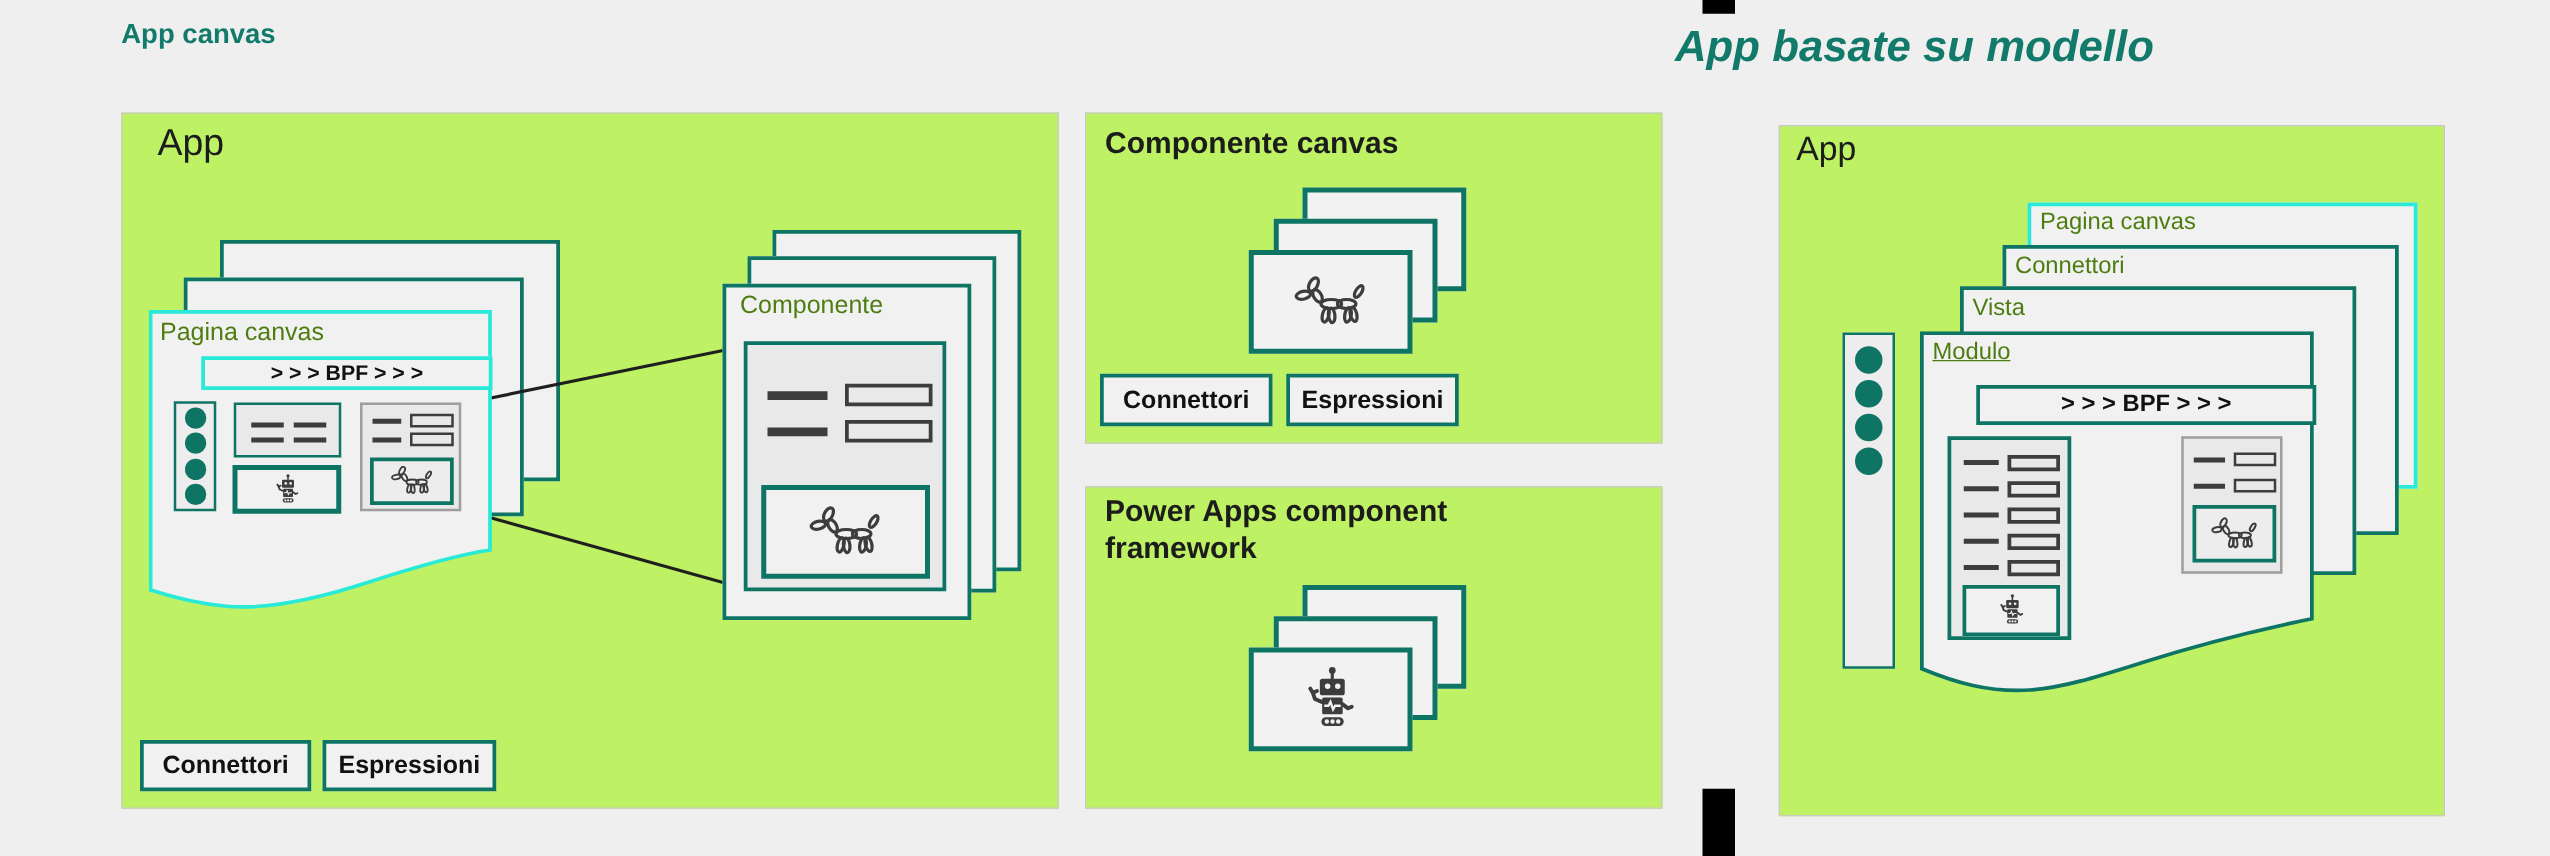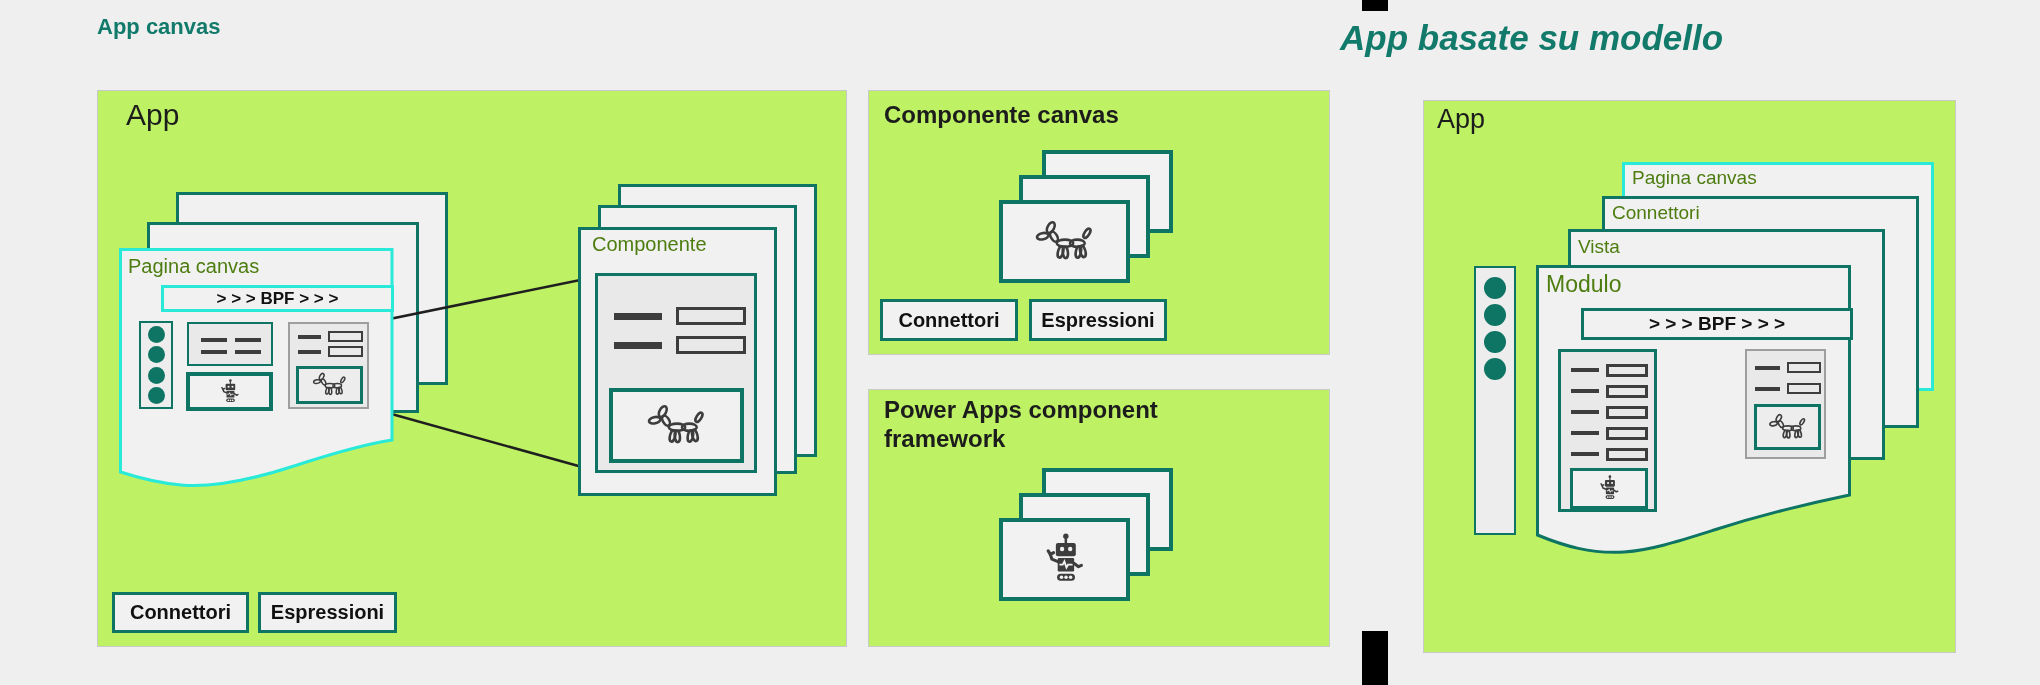--- a/index.html
+++ b/index.html
@@ -185,21 +185,21 @@
 
   <div class="abs page" style="left:1602px;top:196px;width:317px;height:232px;"></div>
   <div class="abs page-label" style="left:1612px;top:202px;font-size:19px;">Connettori</div>
 
   <div class="abs page" style="left:1568px;top:229px;width:317px;height:231px;"></div>
   <div class="abs page-label" style="left:1578px;top:236px;font-size:19px;">Vista</div>
 
   <svg class="abs shape" style="left:1536px;top:265px;" width="317" height="292" viewBox="0 0 317 292">
     <path d="M1.5,1.5 H313.5 V230 C 270,239 225,250 178,265 C 140,277 115,285 88,287 C 55,289 28,281 1.5,270 Z" fill="#f1f1f1" stroke="#0e7464" stroke-width="3"></path>
   </svg>
-  <div class="abs page-label" style="left:1546px;top:271px;font-size:23px;">Modulo</div>
+  <div class="abs page-label" style="left:1546px;top:271px;font-size:19px;text-decoration:underline;">Modulo</div>
 
   <div class="abs bpf-bar bpf-teal" style="left:1557px;top:308px;width:272px;height:32px;">&gt; &gt; &gt; BPF &gt; &gt; &gt;</div>
 
   <div class="abs rail" style="left:1474px;top:266px;width:42px;height:269px;padding-top:9px;gap:5px;">
     <span class="dot" style="width:22px;height:22px;"></span>
     <span class="dot" style="width:22px;height:22px;"></span>
     <span class="dot" style="width:22px;height:22px;"></span>
     <span class="dot" style="width:22px;height:22px;"></span>
   </div>
 

